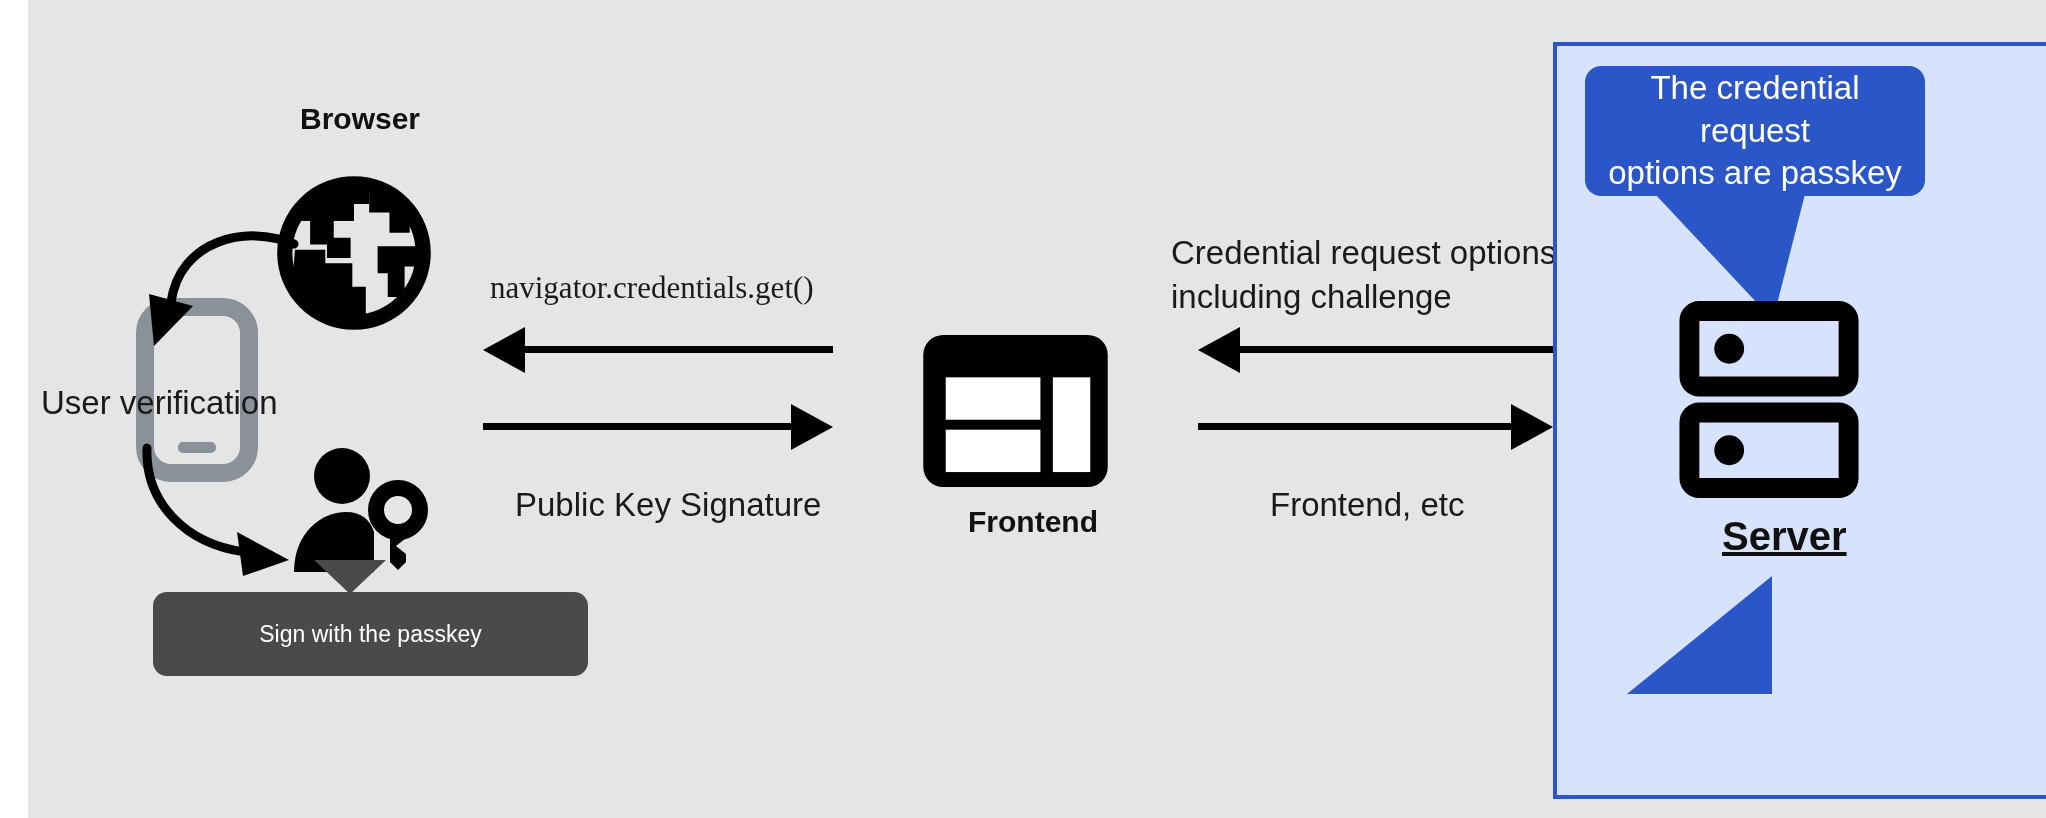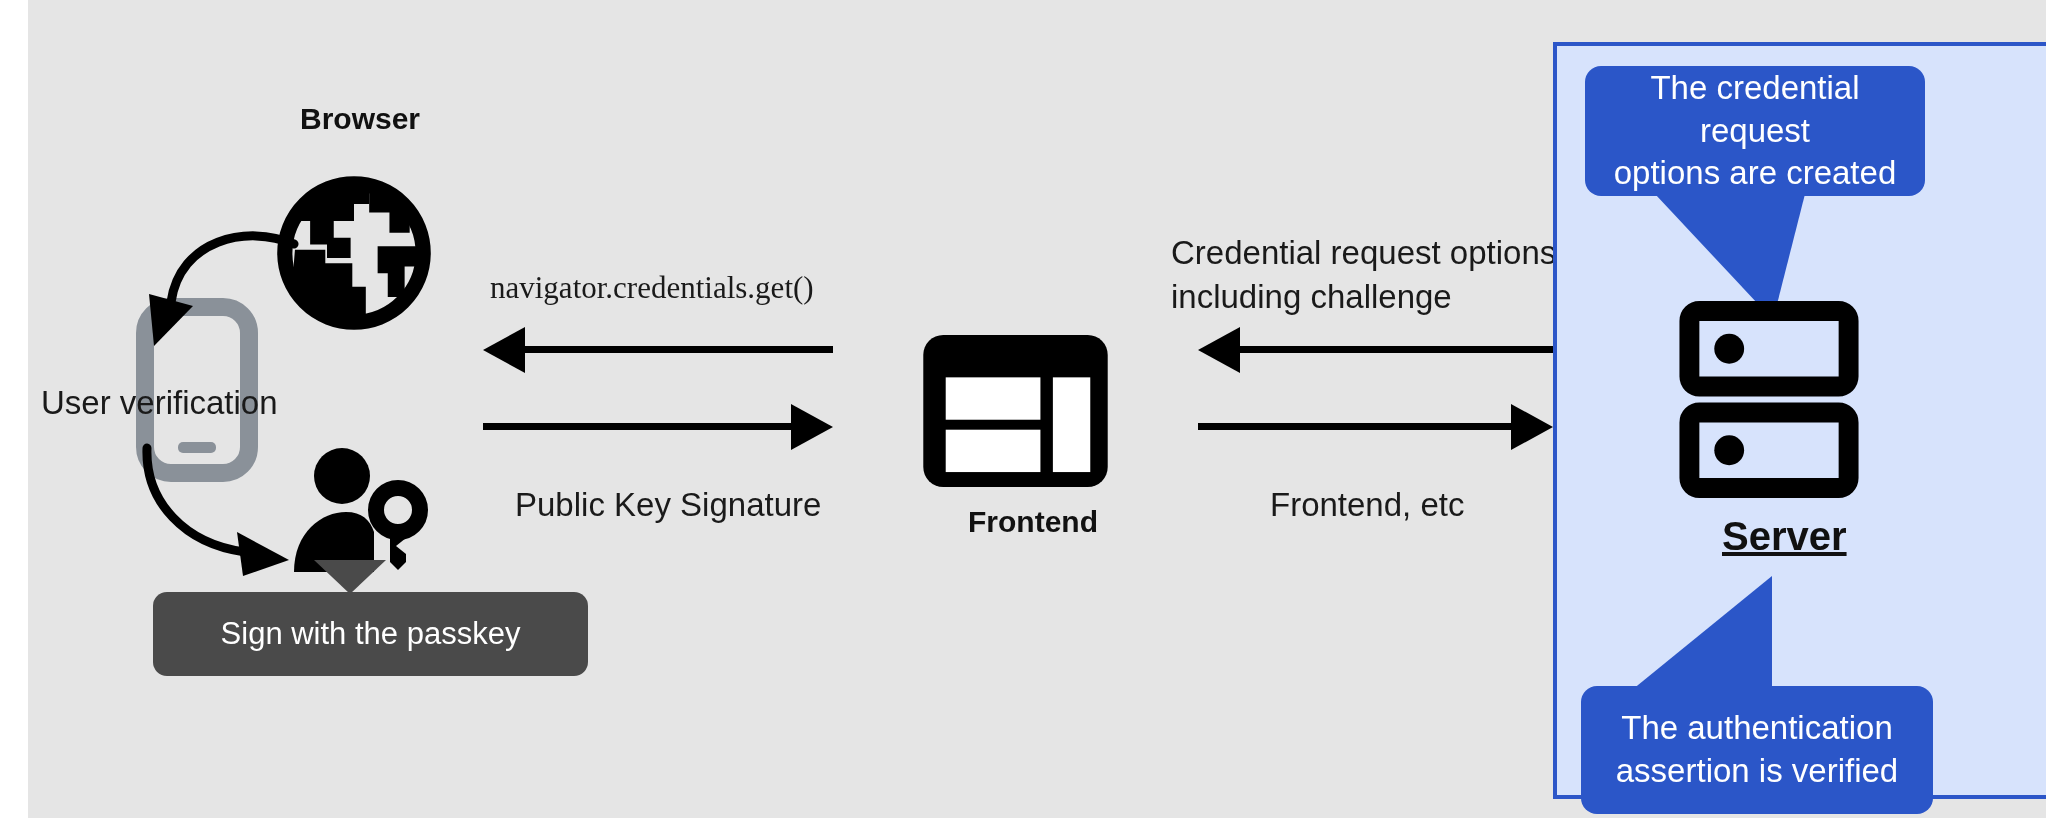--- a/index.html
+++ b/index.html
@@ -65,21 +65,21 @@
   
   .tooltip-dark {
     position: absolute;
     background: #4a4a4a;
     border-radius: 14px;
     color: #ffffff;
     display: flex;
     align-items: center;
     justify-content: center;
     text-align: center;
-    font-size: 31px;
+    font-size: 23px;
     font-family: "Liberation Sans", sans-serif;
     line-height: 1.25;
   }
   .tooltip-dark-tail {
     position: absolute;
     width: 0; height: 0;
     border-left: 36px solid transparent;
     border-right: 36px solid transparent;
     border-bottom: 34px solid #4a4a4a;
   }
@@ -202,39 +202,33 @@
 
   <div id="server-panel" style="left:1525px; top:42px; width:512px; height:757px;">
 
     <svg class="icon-svg" style="left:98px; top:148px;" width="150" height="130" viewBox="0 0 150 130">
       <polygon points="0,0 150,0 118,126" fill="#2b56c8"></polygon>
     </svg>
 
     <div class="callout-blue" style="left:28px; top:20px; width:340px; height:130px;">
       <div>
         <div>The credential request</div>
-        <div>options are created</div>
+        <div>options are passkey</div>
       </div>
     </div>
 
     <svg class="icon-svg" style="left:122px; top:255px;" width="180" height="197" viewBox="0 0 90 99">
       <rect x="5" y="5" width="80" height="38" rx="5" ry="5" fill="none" stroke="#000" stroke-width="10"></rect>
       <circle cx="25" cy="24" r="7.5" fill="#000"></circle>
       <rect x="5" y="56" width="80" height="38" rx="5" ry="5" fill="none" stroke="#000" stroke-width="10"></rect>
       <circle cx="25" cy="75" r="7.5" fill="#000"></circle>
     </svg>
 
     <div class="abs label-bold" style="left:165px; top:468px; font-size:40px;text-decoration:underline;">Server</div>
 
     <svg class="icon-svg" style="left:70px; top:530px;" width="160" height="120" viewBox="0 0 160 120">
       <polygon points="145,0 145,118 0,118" fill="#2b56c8"></polygon>
     </svg>
 
-    <div class="callout-blue" style="left:24px; top:640px; width:352px; height:128px;">
-      <div>
-        <div>The authentication</div>
-        <div>assertion is verified</div>
-      </div>
-    </div>
 
   </div>
 
 </div>
 
 </body></html>

